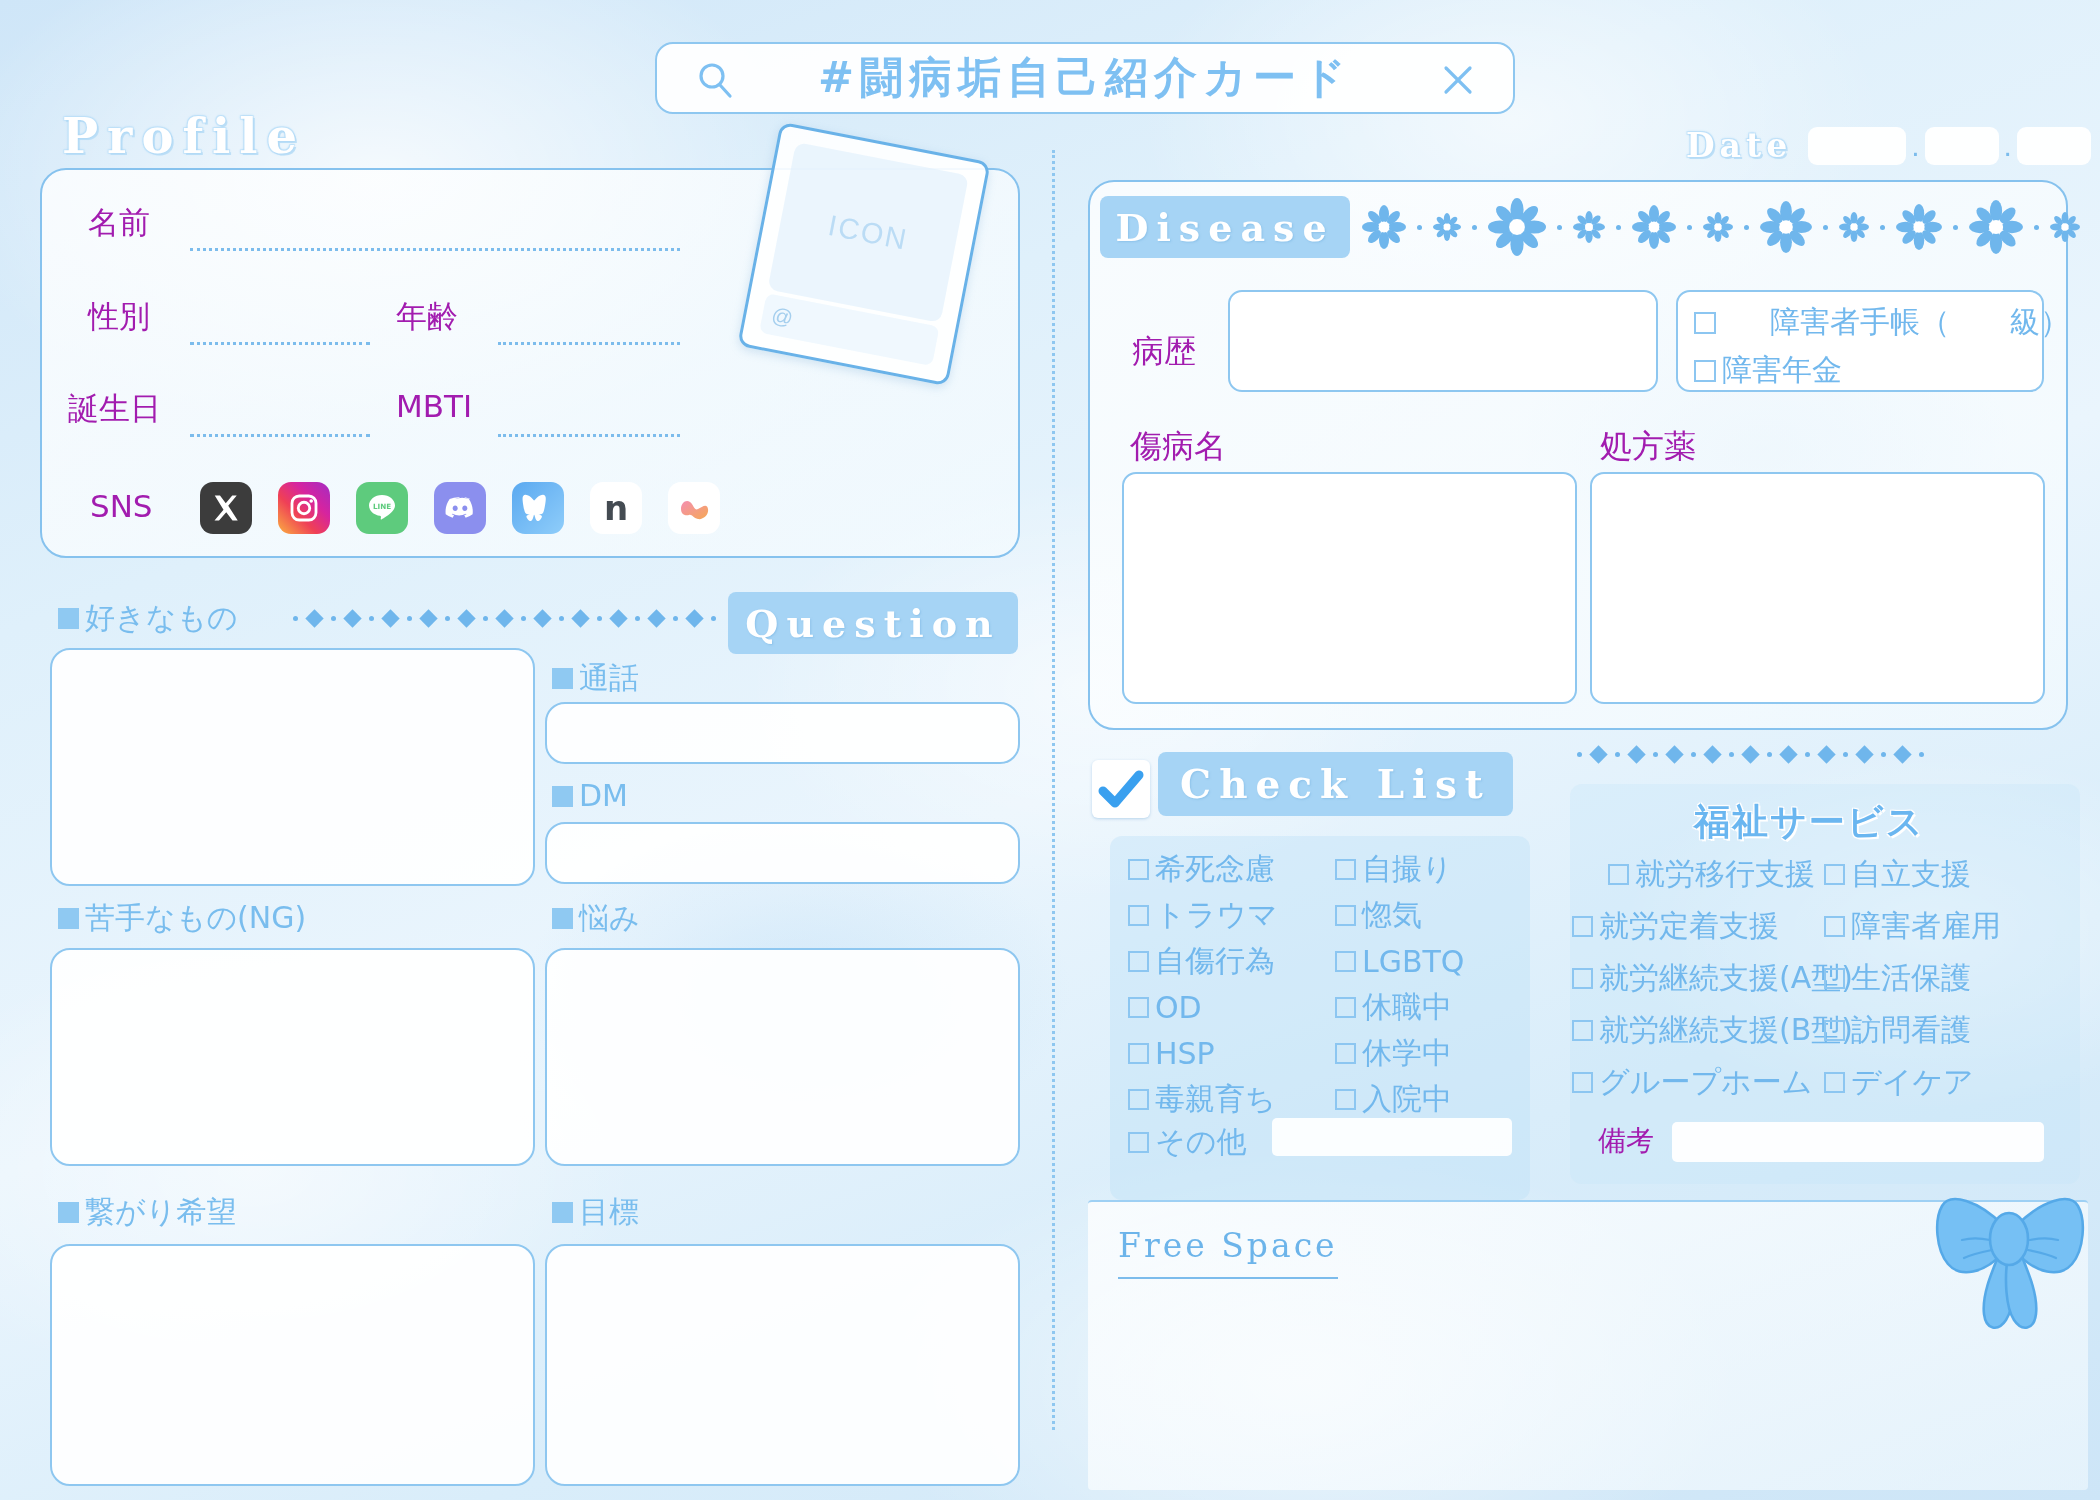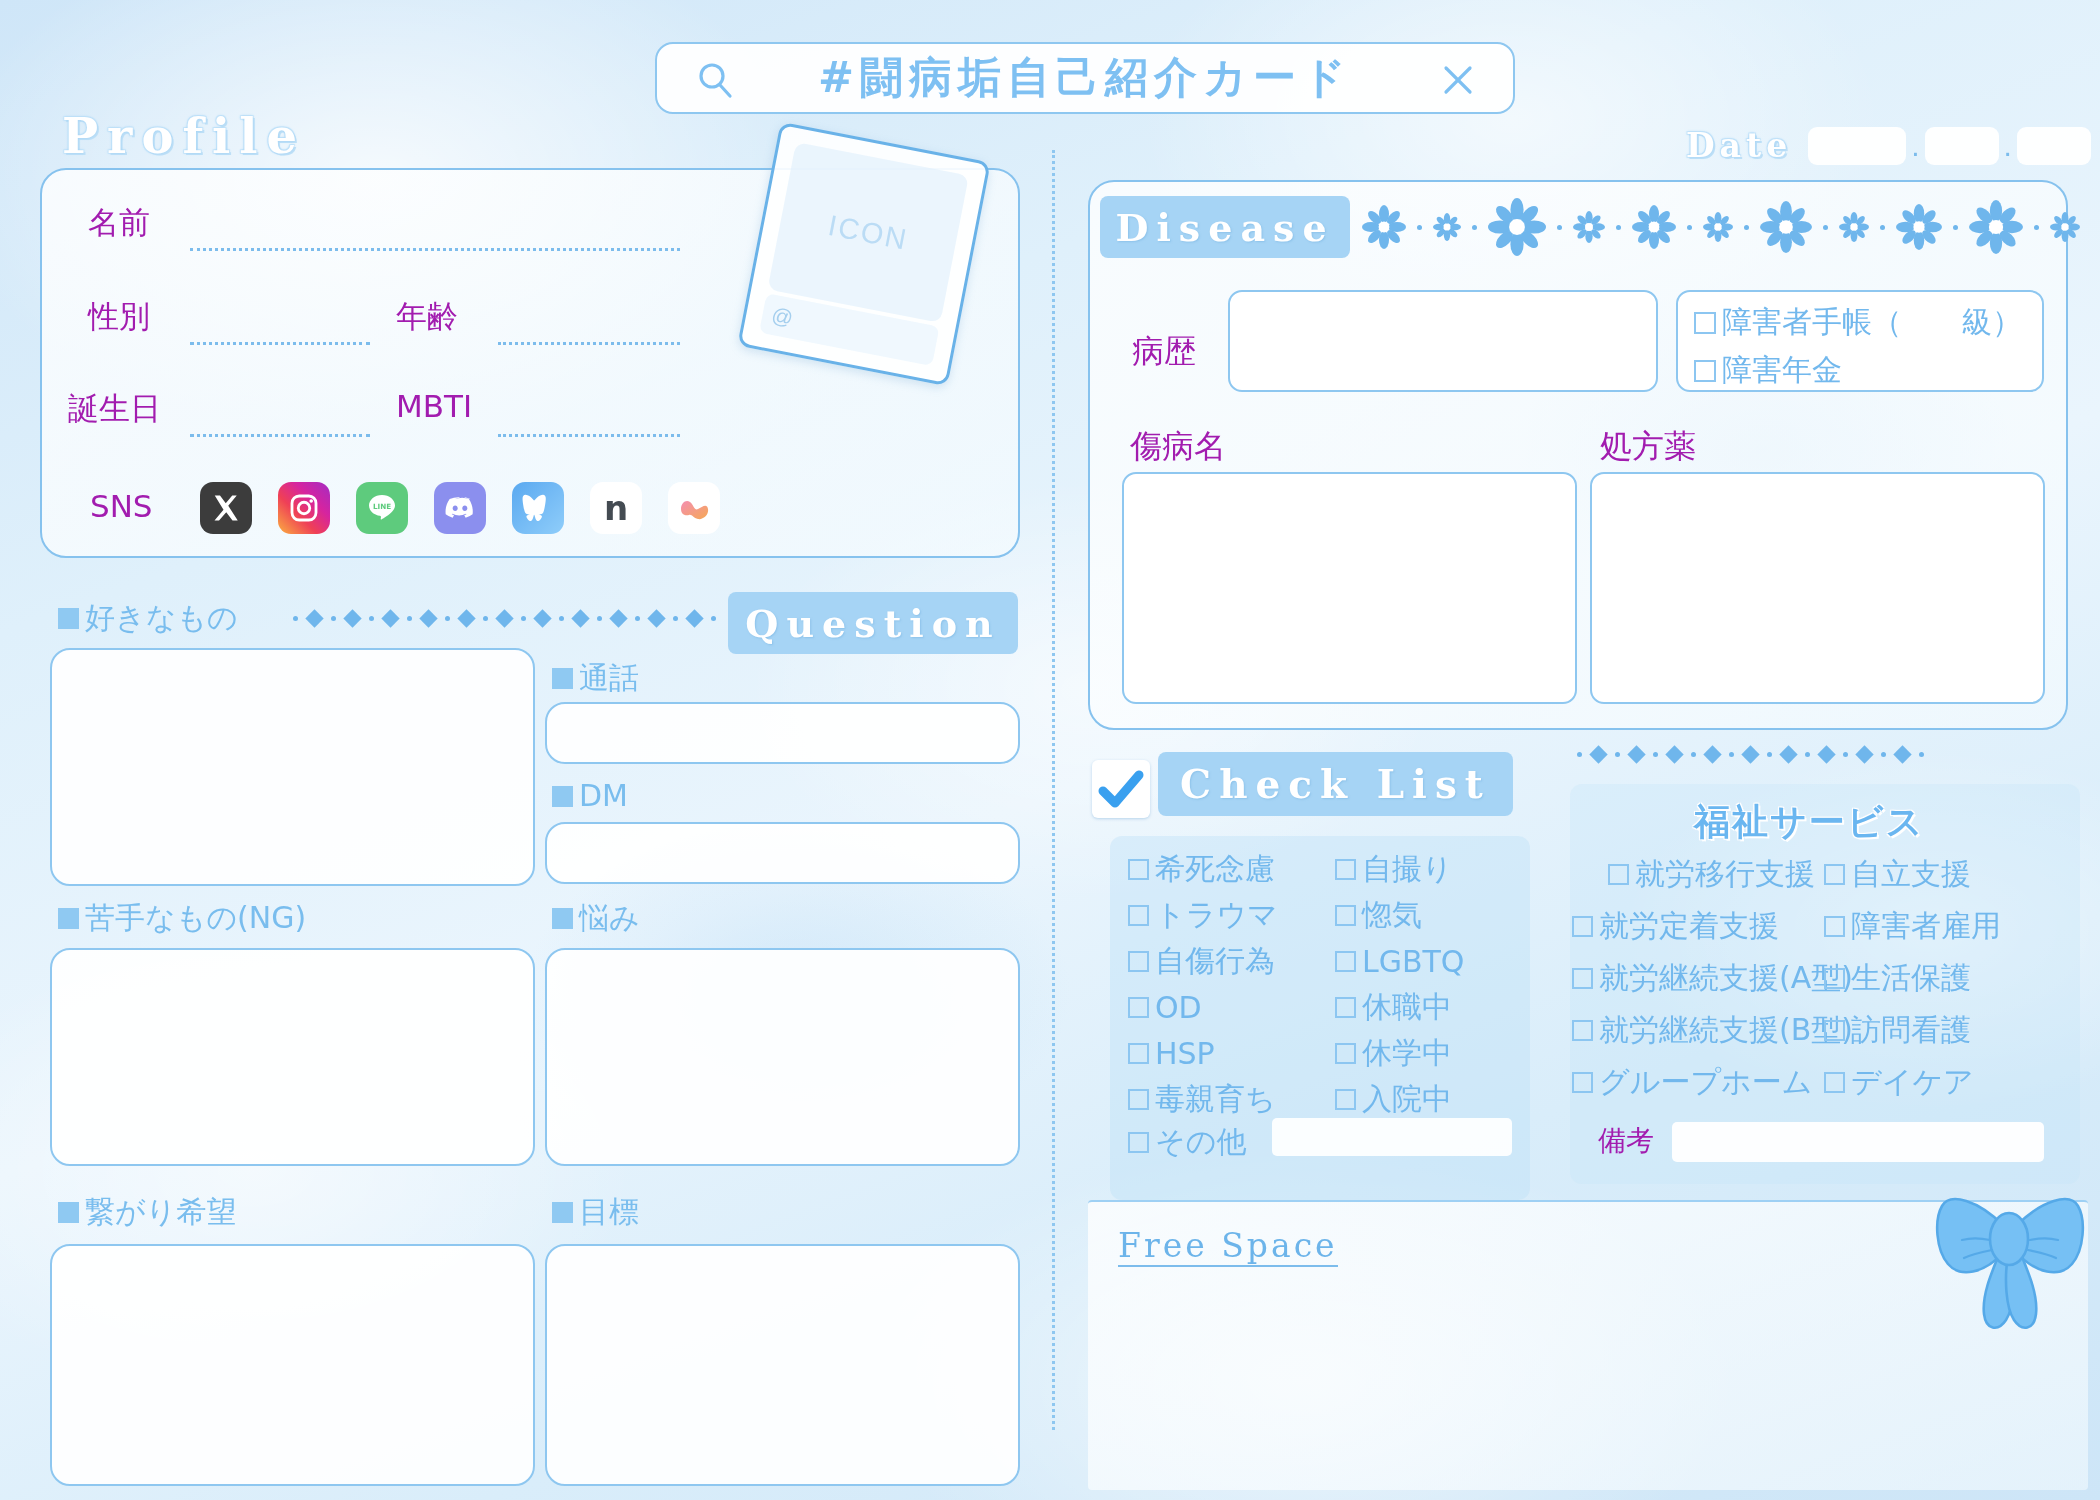--- a/index.html
+++ b/index.html
@@ -492,21 +492,21 @@
         <ellipse cx="12.5" cy="31.5" rx="8" ry="4.4" transform="rotate(-45 12.5 31.5)"></ellipse>
       </g>
       <circle cx="22" cy="22" r="5.4" fill="#fff"></circle>
     </svg>
 </div>
 
 <div class="abs lbl" style="left:1132px;top:330px;font-size:32px;">病歴</div>
 <div class="abs white-box" style="left:1228px;top:290px;width:430px;height:102px;"></div>
 
 <div class="abs white-box" style="left:1676px;top:290px;width:368px;height:102px;"></div>
-<div class="abs ck" style="left:1694px;top:302px;font-size:30px;">
+<div class="abs ck" style="left:1694px;top:302px;font-size:30px;gap:48px;">
   <span class="bx" style="width:22px;height:22px;"></span>
   <span>障害者手帳（　　級）</span>
 </div>
 <div class="abs ck" style="left:1694px;top:350px;font-size:30px;">
   <span class="bx" style="width:22px;height:22px;"></span>
   <span>障害年金</span>
 </div>
 
 <div class="abs lbl" style="left:1130px;top:425px;font-size:32px;">傷病名</div>
 <div class="abs white-box" style="left:1122px;top:472px;width:455px;height:232px;"></div>
@@ -660,21 +660,21 @@
 </div>
 
 <div class="abs lbl" style="left:1598px;top:1122px;font-size:28px;">備考</div>
 <div class="abs" style="left:1672px;top:1122px;width:372px;height:40px;background:rgba(255,255,255,0.95);border-radius:5px;"></div>
 
 <div class="abs" style="left:1088px;top:1200px;width:1000px;height:290px;
             background:linear-gradient(160deg,rgba(255,255,255,0.78),rgba(246,252,255,0.55));
             border-top:2.5px solid #9ed0f4;border-radius:4px;"></div>
 <div class="abs" style="left:1118px;top:1226px;font-size:33px;color:#6cb4ea;
             font-family:'DejaVu Serif',serif;letter-spacing:3px;
-            border-bottom:2.5px solid #7cbcec;padding-bottom:0;">Free Space</div>
+            border-bottom:2.5px solid #7cbcec;padding-bottom:12px;">Free Space</div>
 <div class="abs" style="left:1100px;top:1290px;width:970px;height:195px;"></div>
 
 <div class="abs" style="left:1912px;top:1148px;width:190px;height:190px;">
   <svg width="190" height="190" viewBox="0 0 190 190">
     <g fill="#76c0f4" stroke="#55a9e8" stroke-width="2.6" stroke-linejoin="round">
       <path d="M92 78 C66 52 38 44 30 58 c-8 14 -6 44 6 58 12 14 36 10 56 -12z"></path>
       <path d="M104 78 C130 52 158 44 166 58 c8 14 6 44 -6 58 -12 14 -36 10 -56 -12z"></path>
       <path d="M88 104 C78 128 70 148 72 166 c2 16 14 18 22 6 8 -12 10 -40 6 -66z"></path>
       <path d="M108 104 C118 128 126 148 124 166 c-2 16 -14 18 -22 6 -8 -12 -10 -40 -6 -66z"></path>
       <ellipse cx="97" cy="91" rx="19" ry="26"></ellipse>

